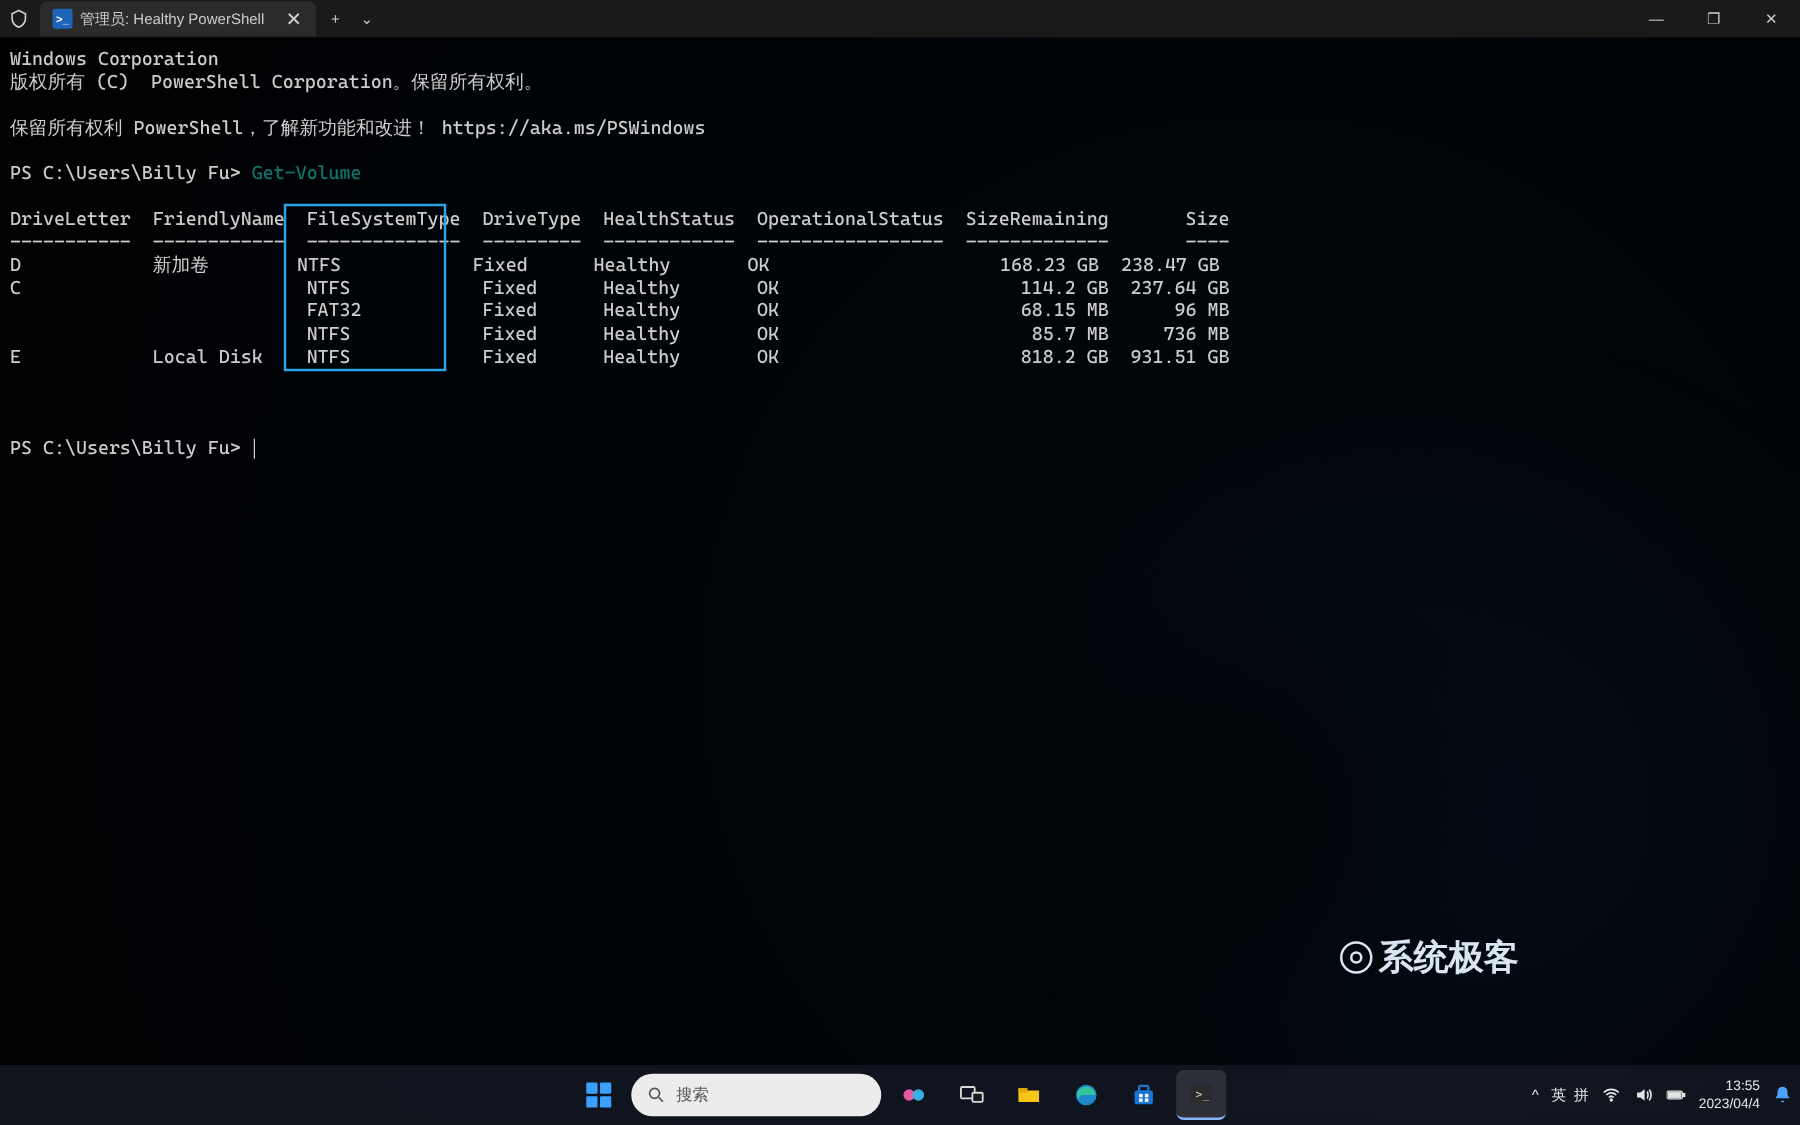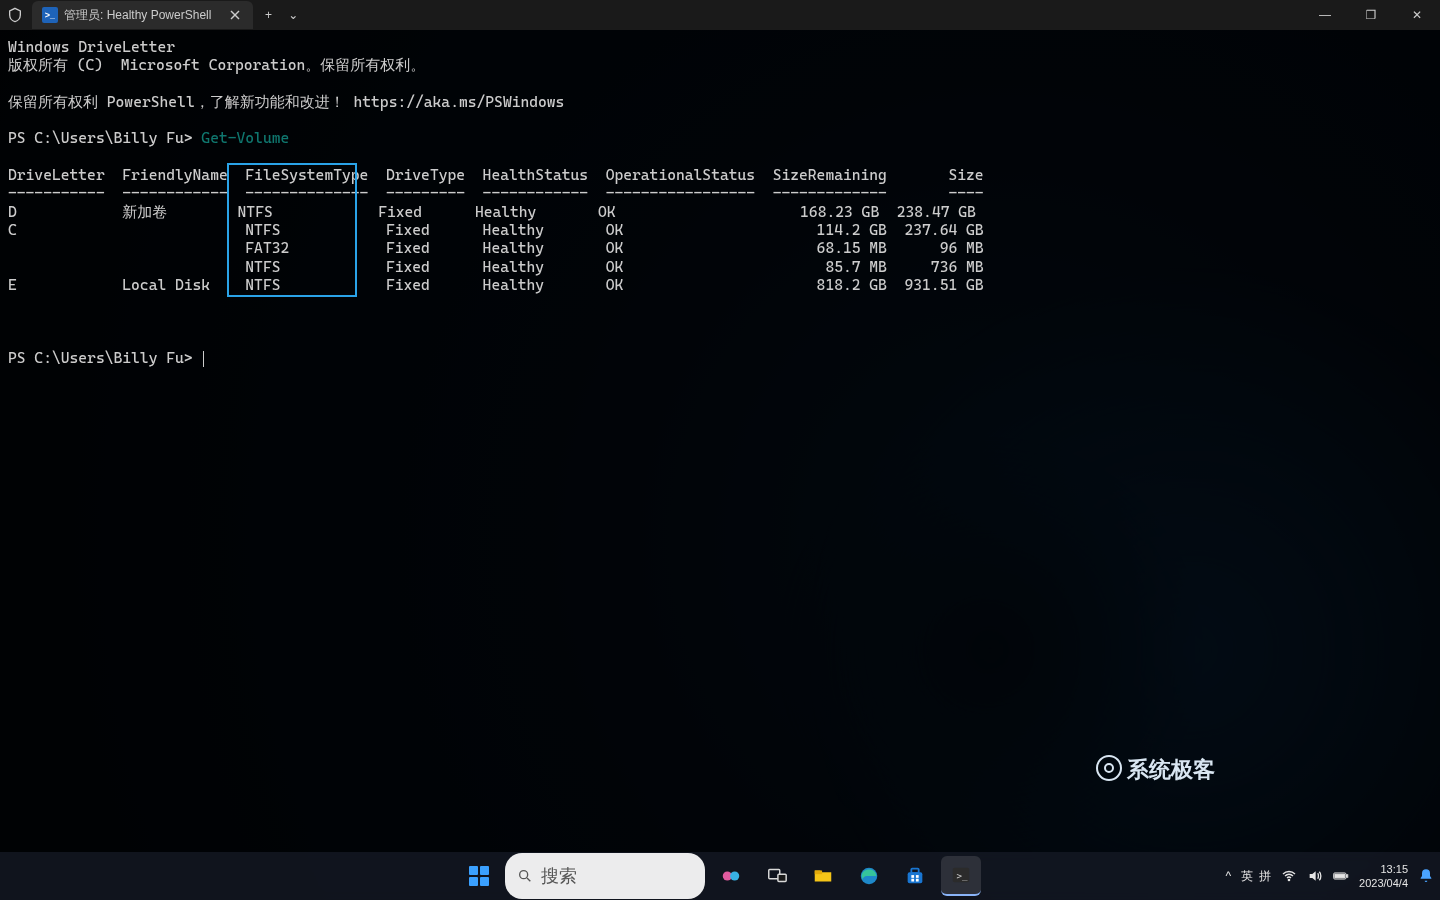--- a/index.html
+++ b/index.html
@@ -50,22 +50,22 @@
   
   .highlight-box {
     position:absolute;
     border:2.5px solid #2aa3e8;
     pointer-events:none;
   }
 
   
   .watermark {
     position:absolute; right:225px; bottom:115px;
-    display:flex; align-items:flex-start; gap:5px;
-    color:#d9e6f2; font-weight:700; font-size:22px;
+    display:flex; align-items:center; gap:5px;
+    color:#d9e6f2; font-weight:700; font-size:28px;
   }
   .watermark .circle {
     width:26px; height:26px; border:2px solid #d9e6f2; border-radius:50%;
     display:flex; align-items:center; justify-content:center; font-size:12px;
   }
   .watermark .inner { width:10px; height:10px; border:2px solid #d9e6f2; border-radius:50%; }
 
   
   .taskbar {
     position:absolute; left:0; right:0; bottom:0; height:48px;
@@ -77,22 +77,22 @@
   .taskbar .center { display:flex; align-items:center; gap:6px; }
   .taskbar .app {
     width:40px; height:40px; border-radius:6px;
     display:flex; align-items:center; justify-content:center;
     font-size:18px;
   }
   .taskbar .app.active { background:rgba(255,255,255,0.12); border-bottom:2px solid #8ab4f8; }
   .taskbar .search {
     display:flex; align-items:center; gap:8px;
     background:rgba(255,255,255,0.92); color:#555;
-    height:46px; border-radius:17px; padding:0 16px 0 12px;
-    min-width:200px; font-size:18px;
+    height:34px; border-radius:17px; padding:0 16px 0 12px;
+    min-width:200px; font-size:13px;
   }
   .taskbar .search svg { flex-shrink:0; }
   .start-grid { display:grid; grid-template-columns:1fr 1fr; grid-gap:2px; width:20px; height:20px; }
   .start-grid div { background:#3aa0ff; border-radius:1px; }
 
   .tray {
     position:absolute; right:6px; bottom:0; height:48px;
     display:flex; align-items:center; gap:10px;
     color:#e5e5e5; font-size:12px;
   }
@@ -129,22 +129,22 @@
   </div>
   <div class="newtab">+</div>
   <div class="dropdown">⌄</div>
   <div class="winbtns">
     <div>—</div>
     <div>❐</div>
     <div class="close">✕</div>
   </div>
 </div>
 
-<div class="terminal"><span>Windows DriveLetter</span>
-<span>版权所有 (C)  Microsoft Corporation。保留所有权利。</span>
+<div class="terminal"><span>Windows Corporation</span>
+<span>版权所有 (C)  PowerShell Corporation。保留所有权利。</span>
 
 <span>保留所有权利 PowerShell，了解新功能和改进！ https://aka.ms/PSWindows</span>
 
 <span>PS C:\Users\Billy Fu&gt; </span><span class="cmd">Get-Volume</span>
 
 <span id="table-block">DriveLetter  FriendlyName  FileSystemType  DriveType  HealthStatus  OperationalStatus  SizeRemaining       Size
 -----------  ------------  --------------  ---------  ------------  -----------------  -------------       ----
 D            新加卷        NTFS            Fixed      Healthy       OK                     168.23 GB  238.47 GB
 C                          NTFS            Fixed      Healthy       OK                      114.2 GB  237.64 GB
                            FAT32           Fixed      Healthy       OK                      68.15 MB      96 MB
@@ -244,21 +244,21 @@
         </svg>
       </span>
     <span>
         <svg class="svgicon" viewBox="0 0 26 14" fill="none" stroke="#e5e5e5" stroke-width="1.5">
           <rect x="1" y="2" width="20" height="10" rx="2"></rect>
           <rect x="22" y="5" width="2" height="4" fill="#e5e5e5"></rect>
           <rect x="3" y="4" width="16" height="6" fill="#e5e5e5"></rect>
         </svg>
       </span>
     <div class="dt">
-      <div>13:15</div>
+      <div>13:55</div>
       <div>2023/04/4</div>
     </div>
     <span class="notif">
         <svg class="svgicon" viewBox="0 0 24 24" fill="#4aa3ff">
           <path d="M12 2a6 6 0 0 0-6 6v4l-2 3v1h16v-1l-2-3V8a6 6 0 0 0-6-6z"></path>
           <path d="M10 19a2 2 0 0 0 4 0"></path>
         </svg>
       </span>
   </div>
 </div>

